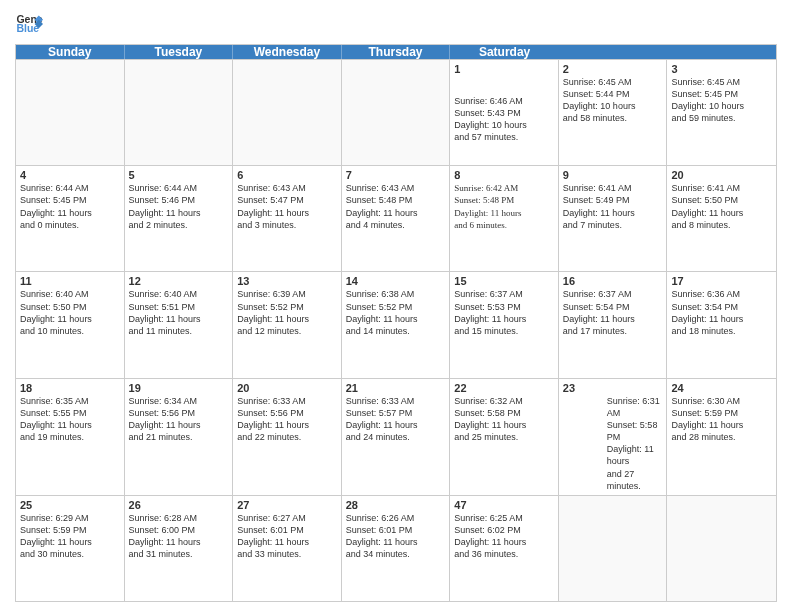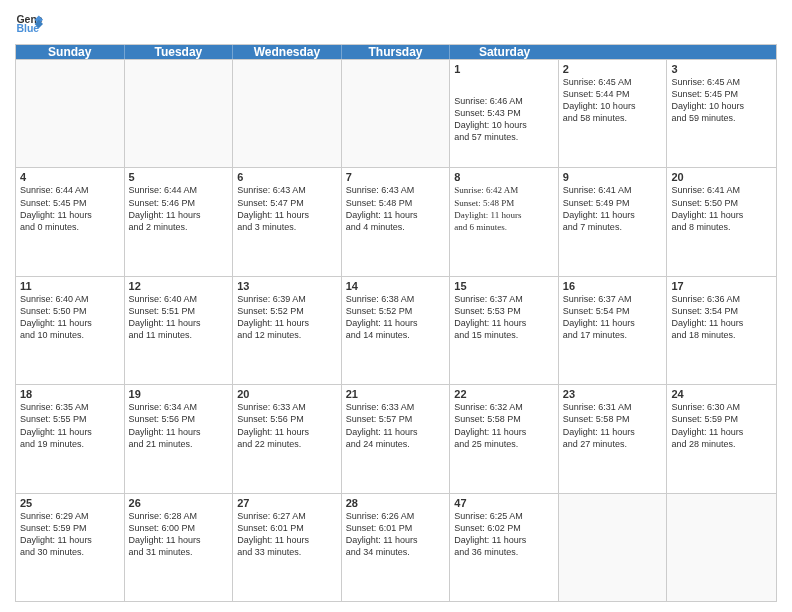--- a/index.html
+++ b/index.html
@@ -289,21 +289,21 @@
           </div>
           <div class="cal-cell">
             <span class="day-num">22</span>
             <div class="day-info" style="white-space: pre-line;">Sunrise: 6:32 AM
 Sunset: 5:58 PM
 Daylight: 11 hours
 and 25 minutes.</div>
           </div>
           <div class="cal-cell">
             <span class="day-num">23</span>
-            <div class="day-info" style="white-space: pre-line;">Sunrise: 6:31 AM
+            <div class="day-info" style="white-space: pre-line; margin-left: 44px;">Sunrise: 6:31 AM
 Sunset: 5:58 PM
 Daylight: 11 hours
 and 27 minutes.</div>
           </div>
           <div class="cal-cell">
             <span class="day-num">24</span>
             <div class="day-info" style="white-space: pre-line;">Sunrise: 6:30 AM
 Sunset: 5:59 PM
 Daylight: 11 hours
 and 28 minutes.</div>

